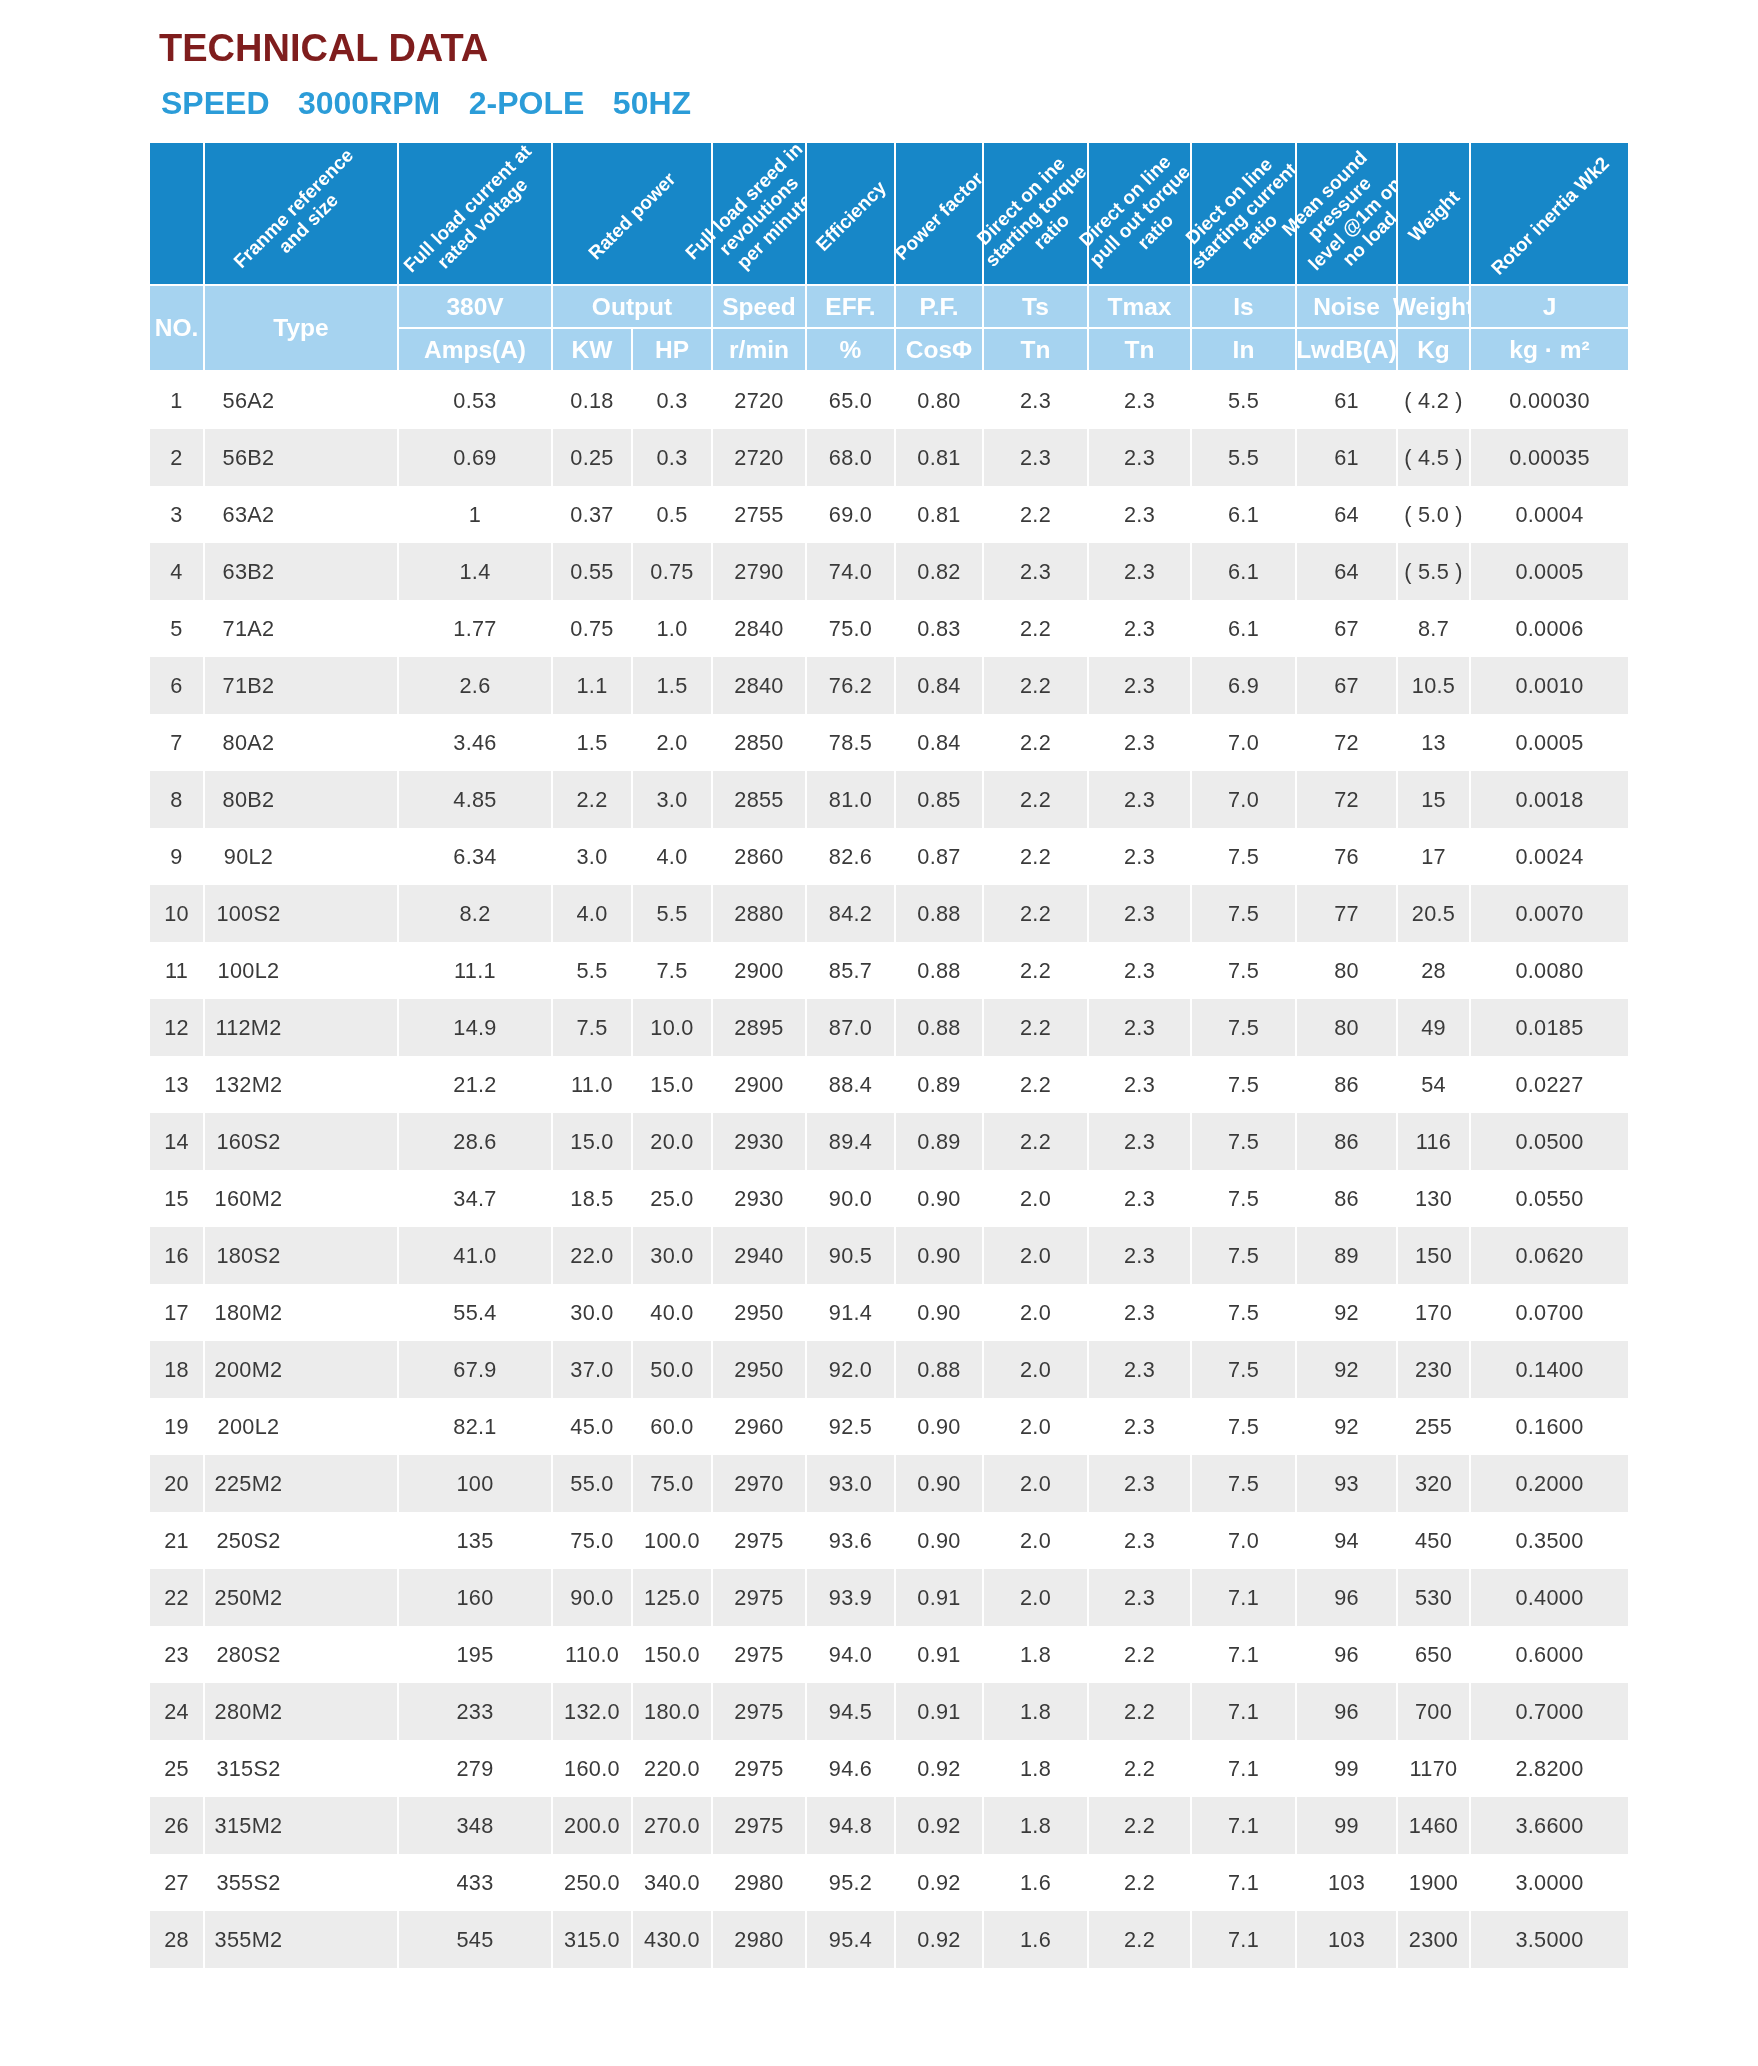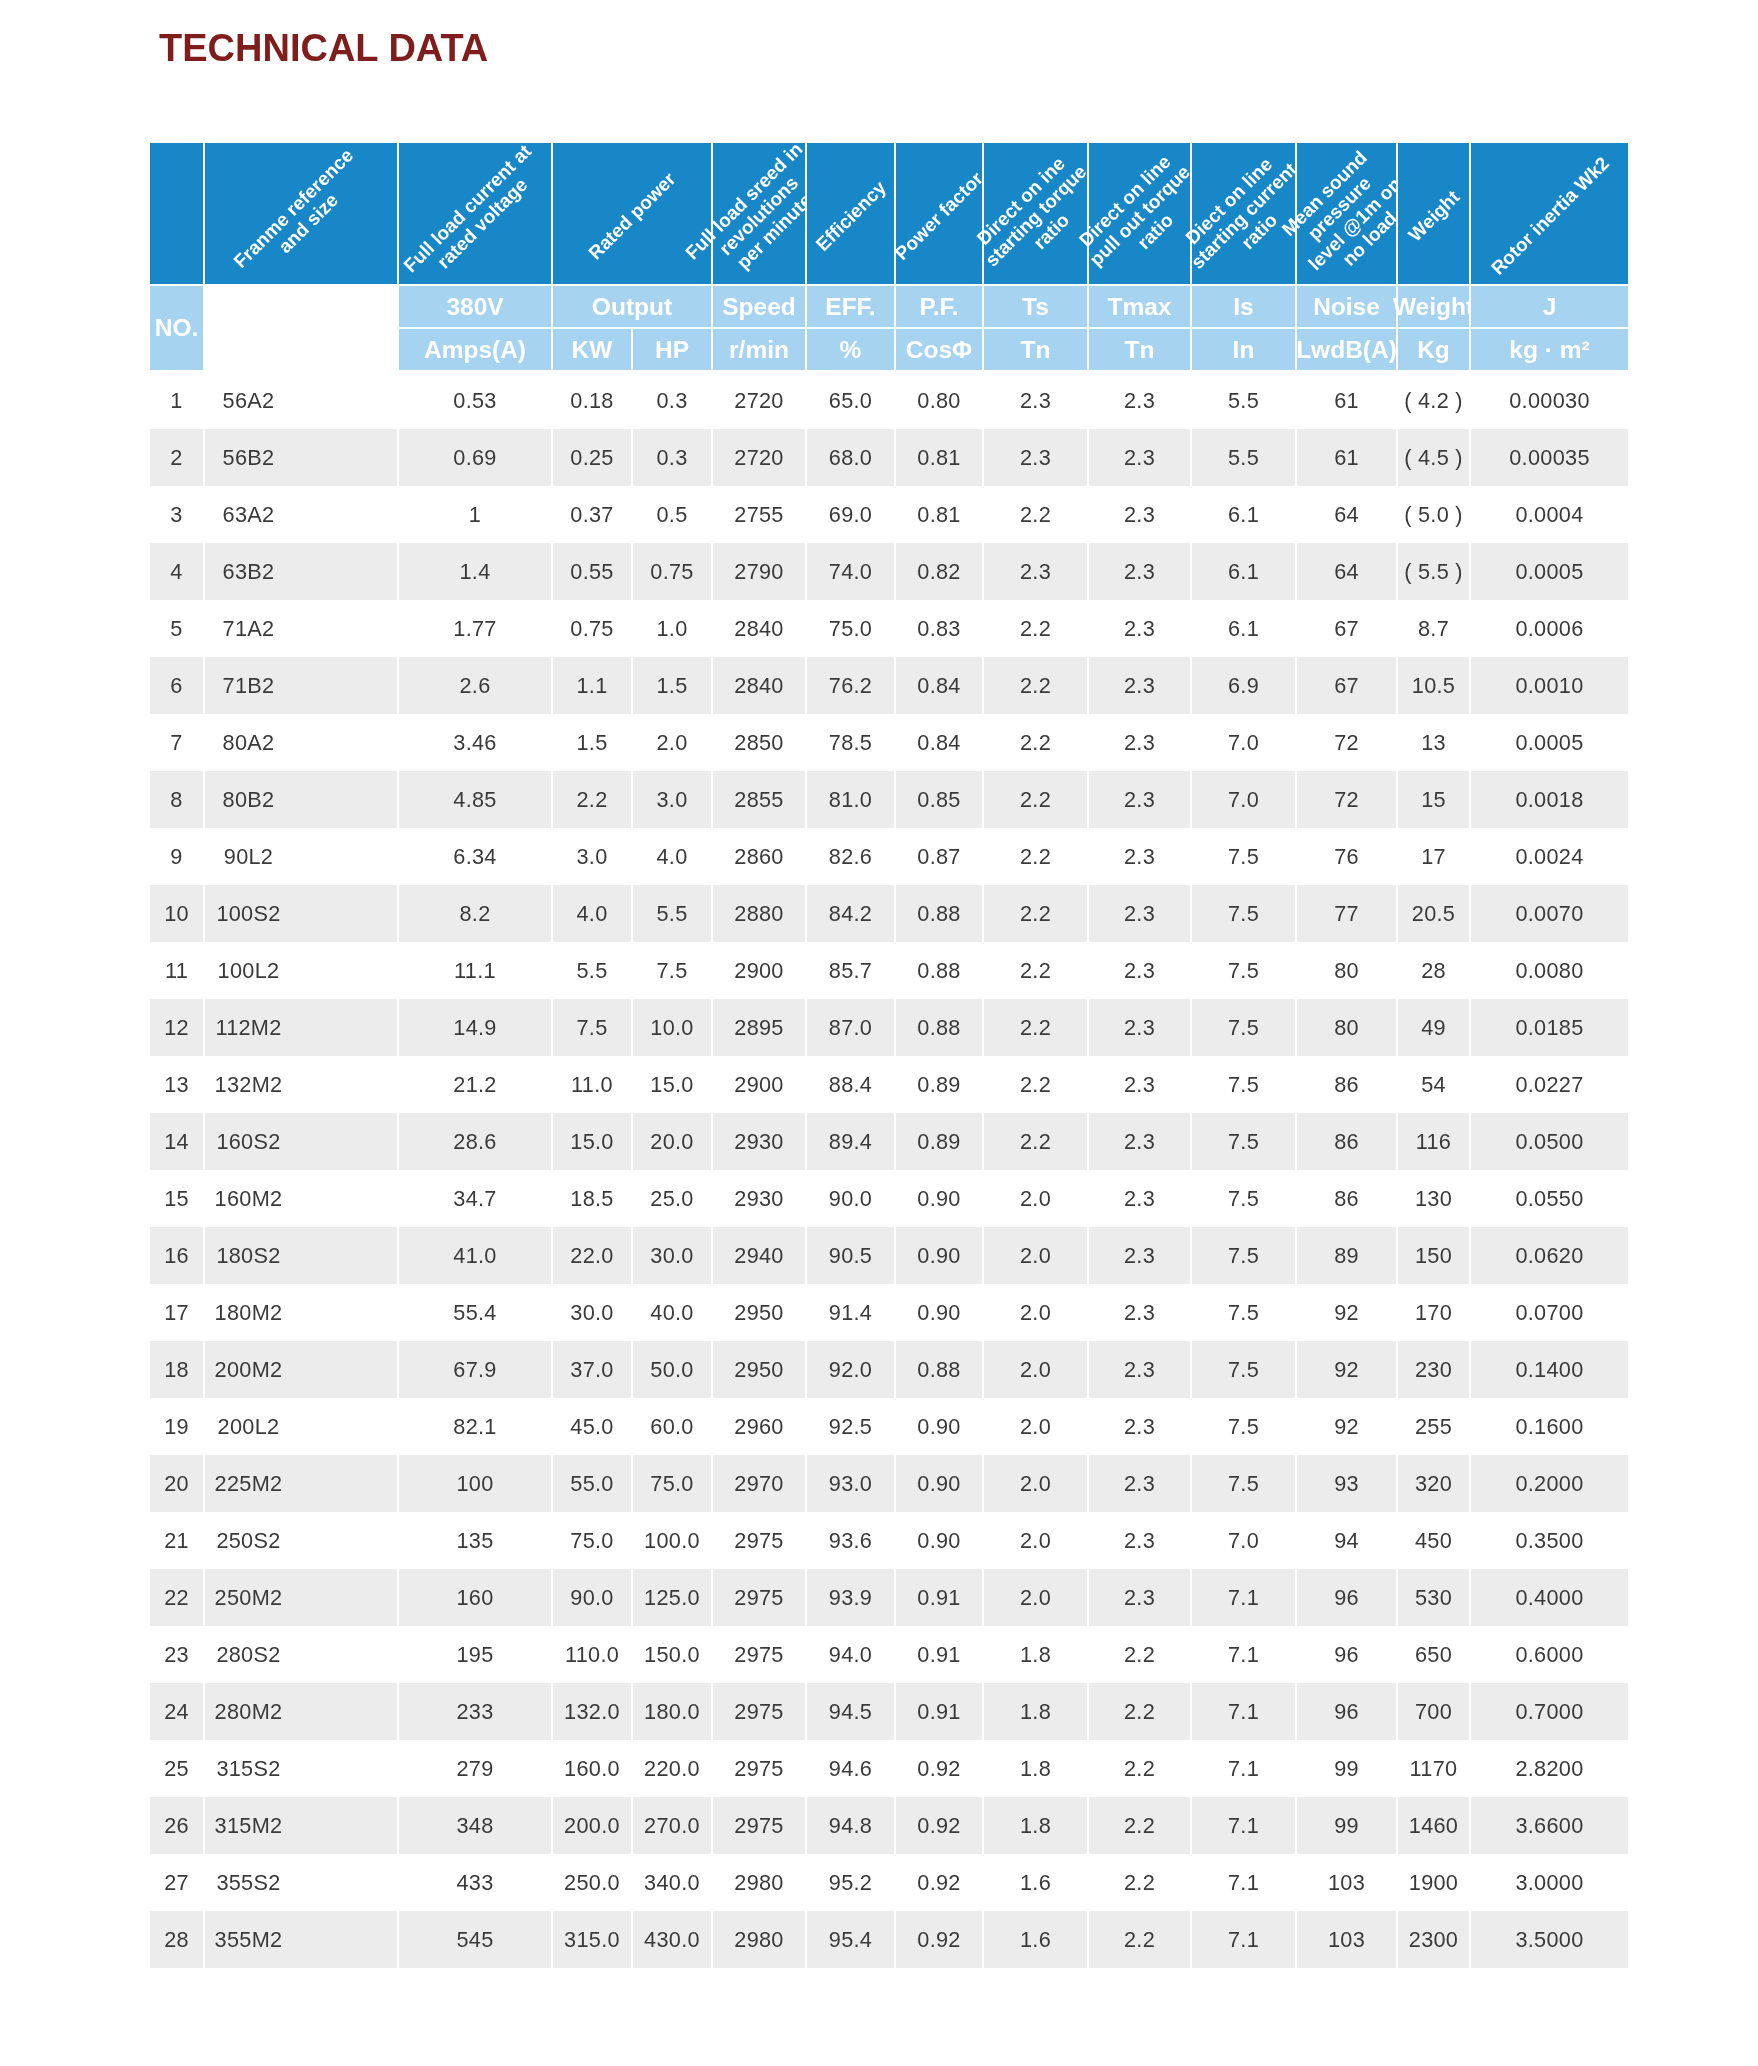--- a/index.html
+++ b/index.html
@@ -53,20 +53,21 @@
   .td.w { background:#ffffff; }
   .td.g { background:#ECECEC; }
   .td.type { padding-right:105px; }
   .last { border-right:none !important; }
 </style>
 </head>
 <body>
 
 <div class="page">
   <div class="title">TECHNICAL DATA</div>
+  <div class="subtitle">SPEED  3000RPM  2-POLE  50HZ</div>
   <div class="table" id="techTable">
       <div class="hd" style="grid-area: 1 / 1;"></div>
       <div class="hd" style="grid-area: 1 / 2;">
         <div class="diag">
           <div>Franme reference</div>
           <div>and size</div>
         </div>
       </div>
       <div class="hd" style="grid-area: 1 / 3;">
         <div class="diag">
@@ -129,20 +130,21 @@
         <div class="diag">
           <div>Weight</div>
         </div>
       </div>
       <div class="hd last" style="grid-area: 1 / 14;">
         <div class="diag">
           <div>Rotor inertia Wk2</div>
         </div>
       </div>
       <div class="sh" style="grid-area: 2 / 1 / span 2;">NO.</div>
+      <div class="sh" style="grid-area: 2 / 2 / span 2;">Type</div>
       <div class="sh" style="grid-area: 2 / 3;">380V</div>
       <div class="sh" style="grid-area: 2 / 4 / auto / span 2;">Output</div>
       <div class="sh" style="grid-area: 2 / 6;">Speed</div>
       <div class="sh" style="grid-area: 2 / 7;">EFF.</div>
       <div class="sh" style="grid-area: 2 / 8;">P.F.</div>
       <div class="sh" style="grid-area: 2 / 9;">Ts</div>
       <div class="sh" style="grid-area: 2 / 10;">Tmax</div>
       <div class="sh" style="grid-area: 2 / 11;">Is</div>
       <div class="sh" style="grid-area: 2 / 12;">Noise</div>
       <div class="sh" style="grid-area: 2 / 13;">Weight</div>

